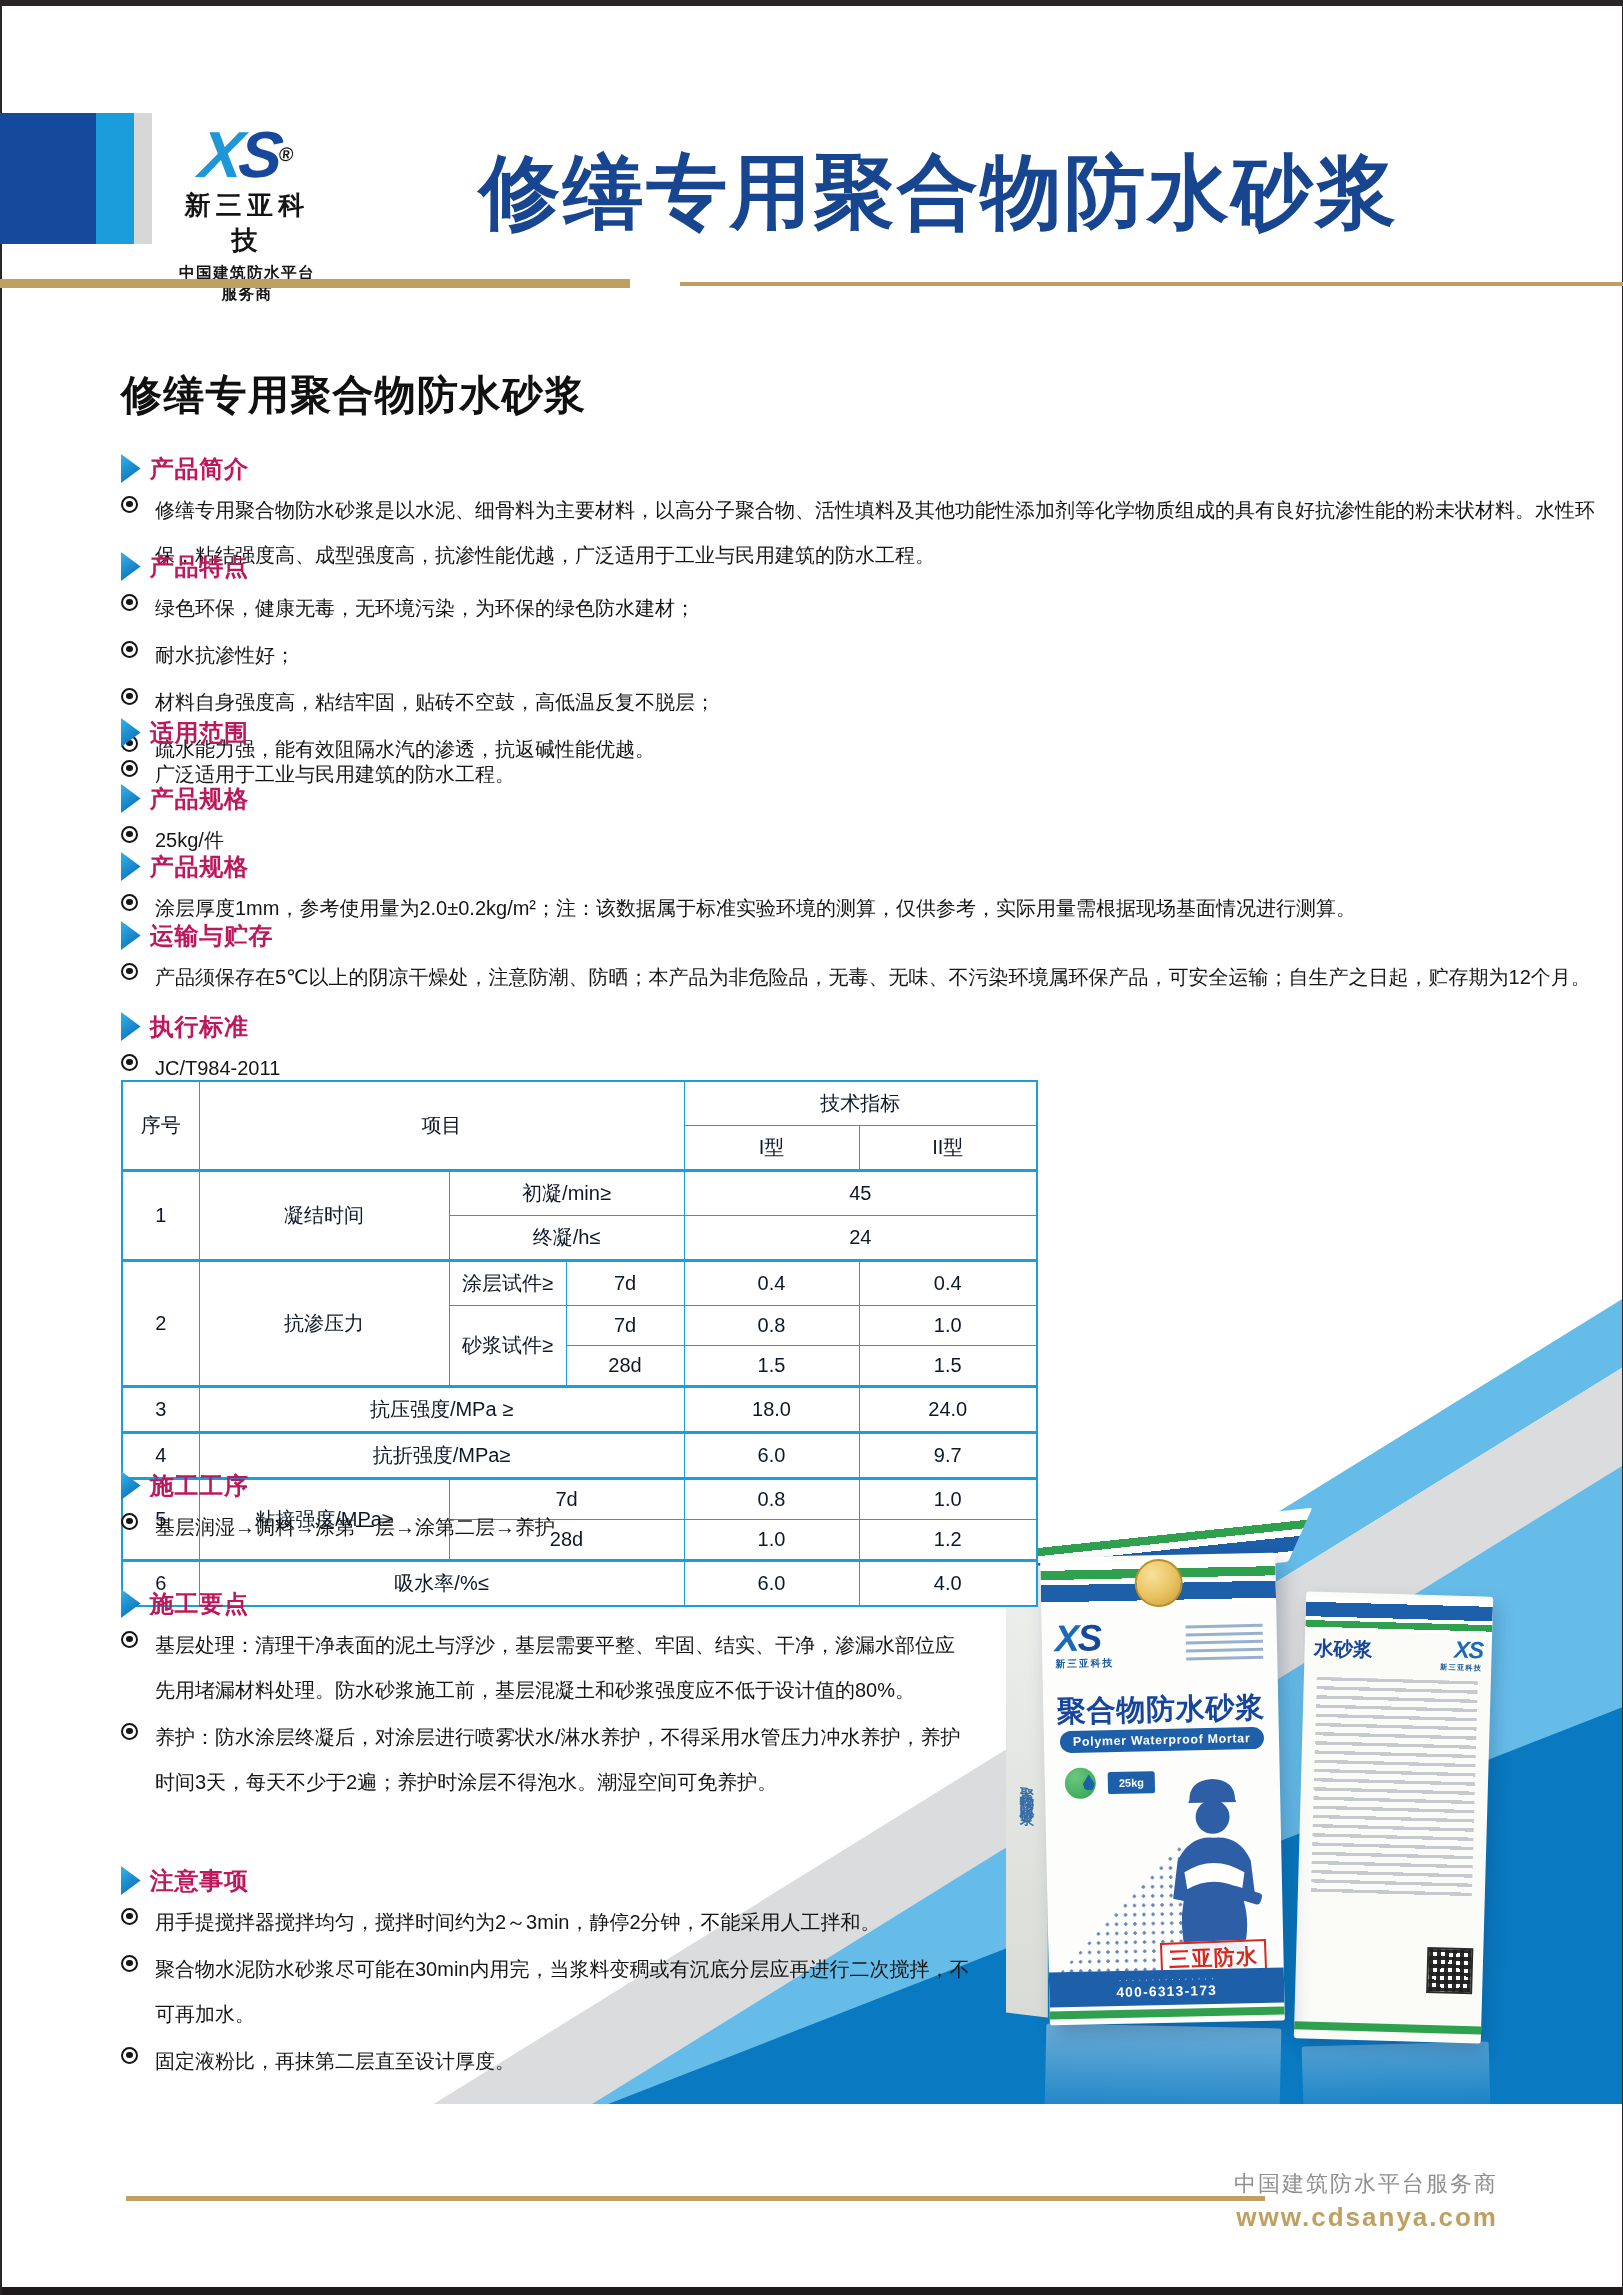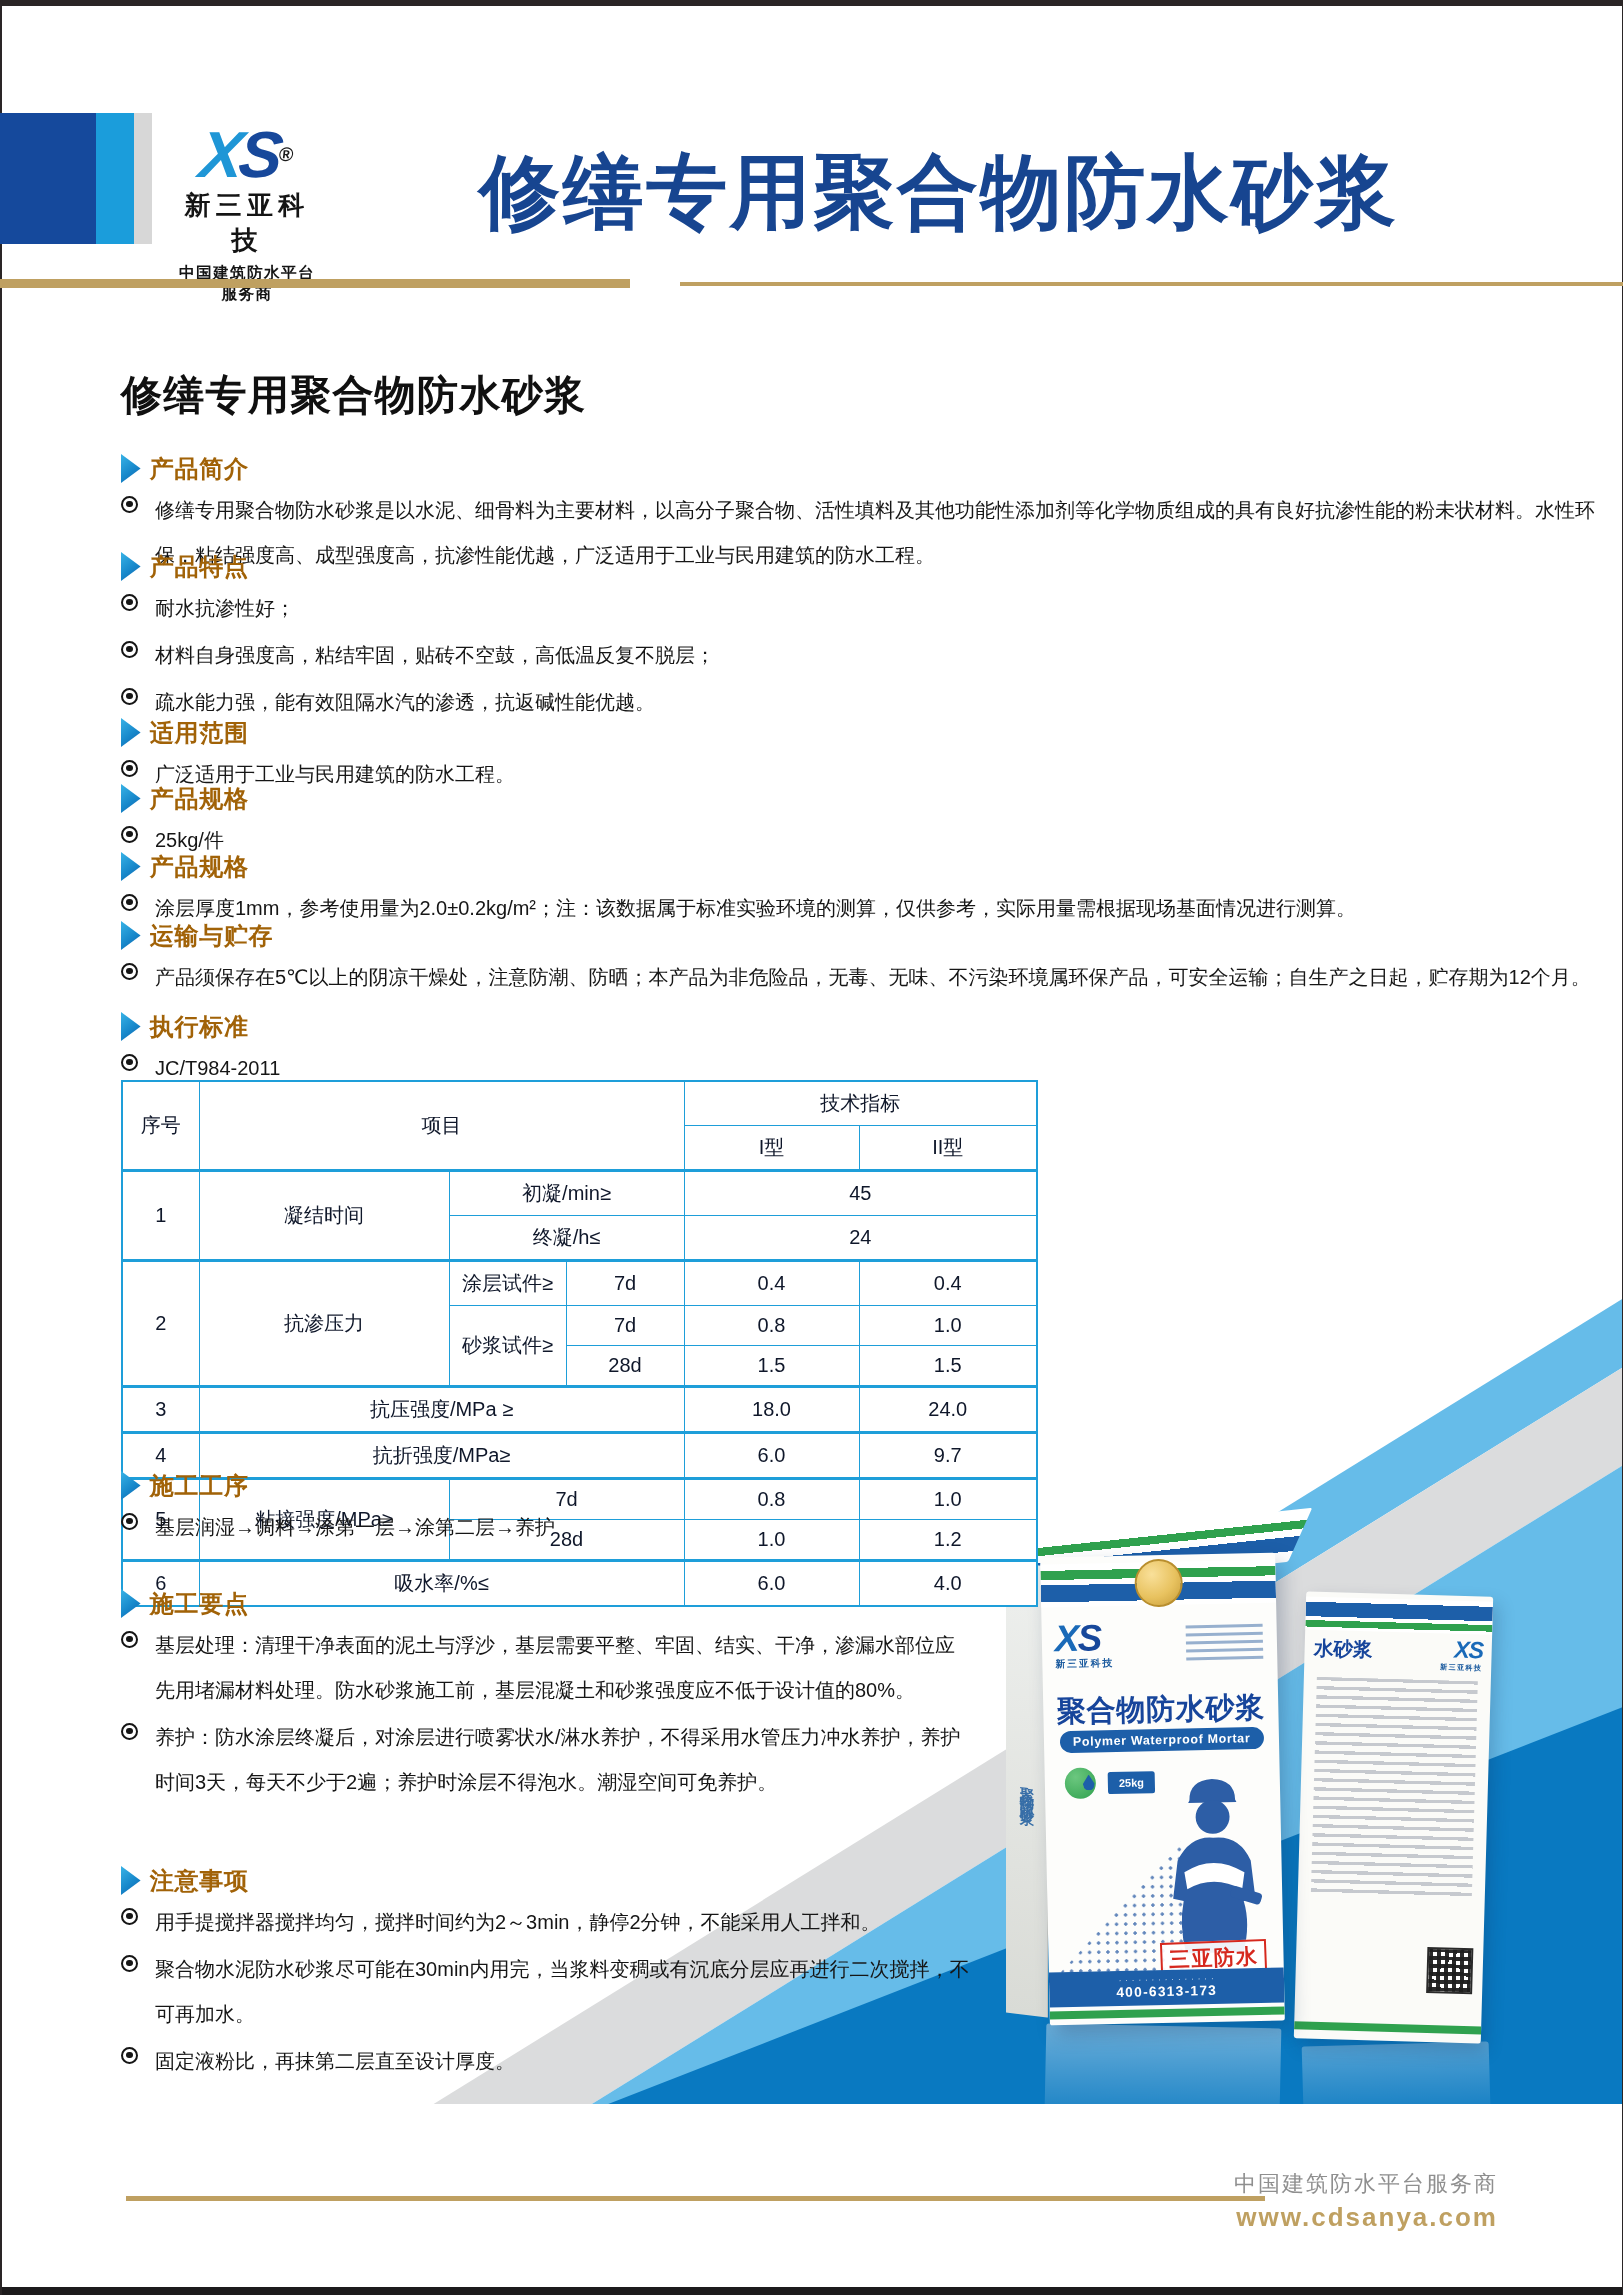--- a/index.html
+++ b/index.html
@@ -36,21 +36,21 @@
   .gold-thin{position:absolute;left:680px;top:282px;width:944px;height:3.9px;background:#bfa061;}
 
   
   .doc-title{position:absolute;left:121px;top:368px;font-size:41px;font-weight:800;color:#101010;letter-spacing:1.3px;}
 
   .section{position:absolute;left:121px;z-index:3;}
   .sec-head{display:flex;align-items:center;height:31px;margin-bottom:3.9px;}
   .arrow-icon{width:19.6px;height:29px;margin-right:9.2px;flex:0 0 auto;
     background:linear-gradient(140deg,#38b3e6 0%,#1788cb 55%,#0f5fa8 100%);
     clip-path:polygon(0 0,100% 50%,0 100%);}
-  .sec-head h2{margin:0;font-size:24px;font-weight:800;color:#a16207;letter-spacing:0.7px;}
+  .sec-head h2{margin:0;font-size:24px;font-weight:800;color:#be185d;letter-spacing:0.7px;}
 
   .bullet{position:relative;padding-left:34px;font-size:20px;line-height:45px;color:#161616;}
   .bullet + .bullet{margin-top:2px;}
   .bullet-icon{position:absolute;left:0;top:7.8px;width:17px;height:17px;border:2.6px solid #151515;border-radius:50%;box-sizing:border-box;}
   .bullet-icon::after{content:"";position:absolute;left:50%;top:50%;width:6.5px;height:6.5px;margin:-3.3px 0 0 -3.3px;border-radius:50%;background:#151515;}
   .wide{width:1445px;}
   .narrow{width:817px;}
 
   
   .spec-wrap{position:absolute;left:121px;top:1080px;z-index:3;}
@@ -174,20 +174,21 @@
         <h2>产品简介</h2>
       </div>
     <div class="bullet wide"><span class="bullet-icon"></span><span>修缮专用聚合物防水砂浆是以水泥、细骨料为主要材料，以高分子聚合物、活性填料及其他功能性添加剂等化学物质组成的具有良好抗渗性能的粉未状材料。水性环保，粘结强度高、成型强度高，抗渗性能优越，广泛适用于工业与民用建筑的防水工程。</span></div>
   </div>
 
   <div class="section" style="top:551px">
     <div class="sec-head">
         <span class="arrow-icon"></span>
         <h2>产品特点</h2>
       </div>
+    <div class="bullet wide"><span class="bullet-icon"></span><span>绿色环保，健康无毒，无环境污染，为环保的绿色防水建材；</span></div>
     <div class="bullet wide"><span class="bullet-icon"></span><span>耐水抗渗性好；</span></div>
     <div class="bullet wide"><span class="bullet-icon"></span><span>材料自身强度高，粘结牢固，贴砖不空鼓，高低温反复不脱层；</span></div>
     <div class="bullet wide"><span class="bullet-icon"></span><span>疏水能力强，能有效阻隔水汽的渗透，抗返碱性能优越。</span></div>
   </div>
 
   <div class="section" style="top:717px">
     <div class="sec-head">
         <span class="arrow-icon"></span>
         <h2>适用范围</h2>
       </div>

